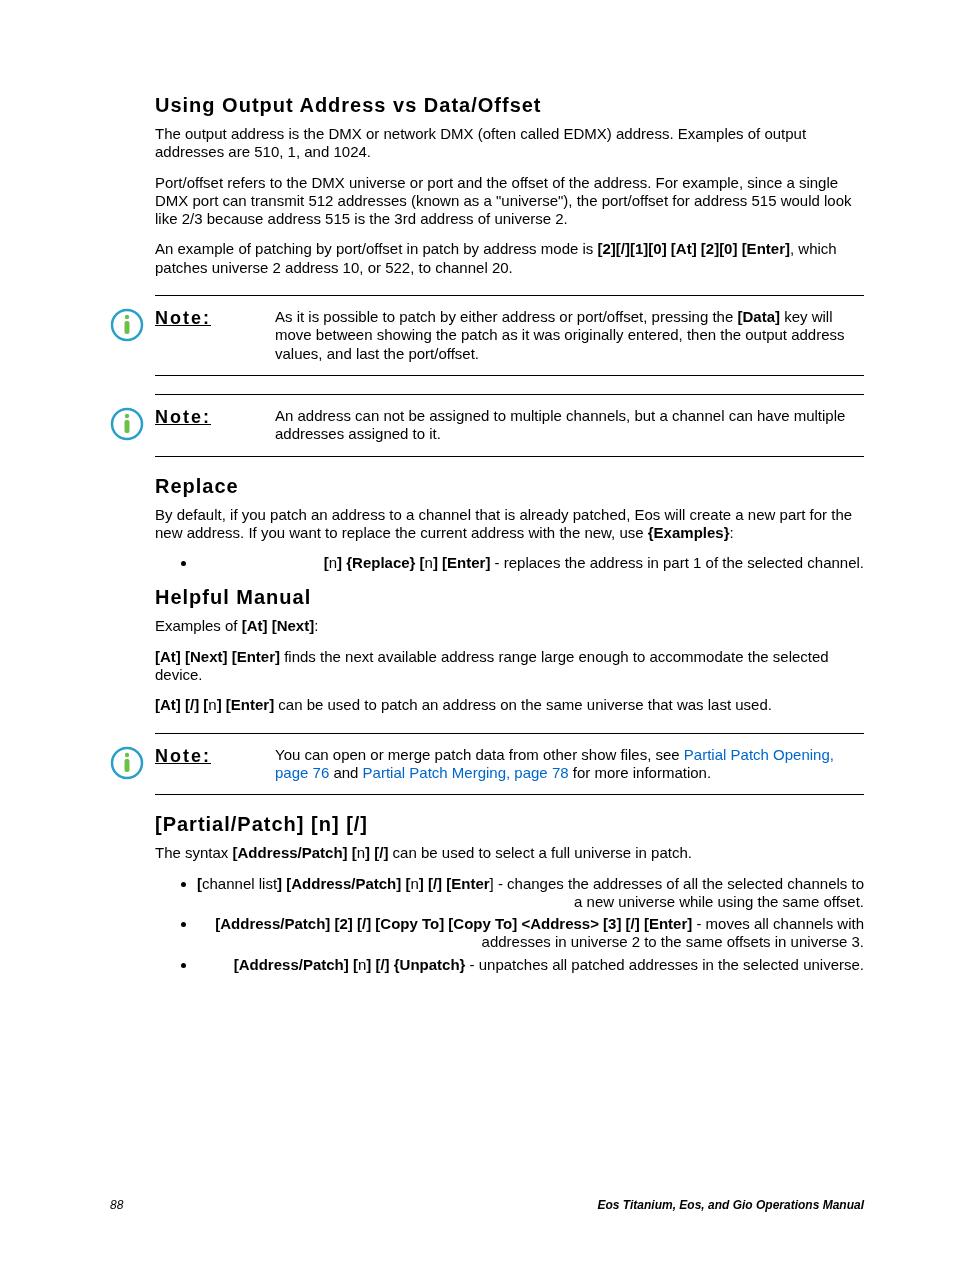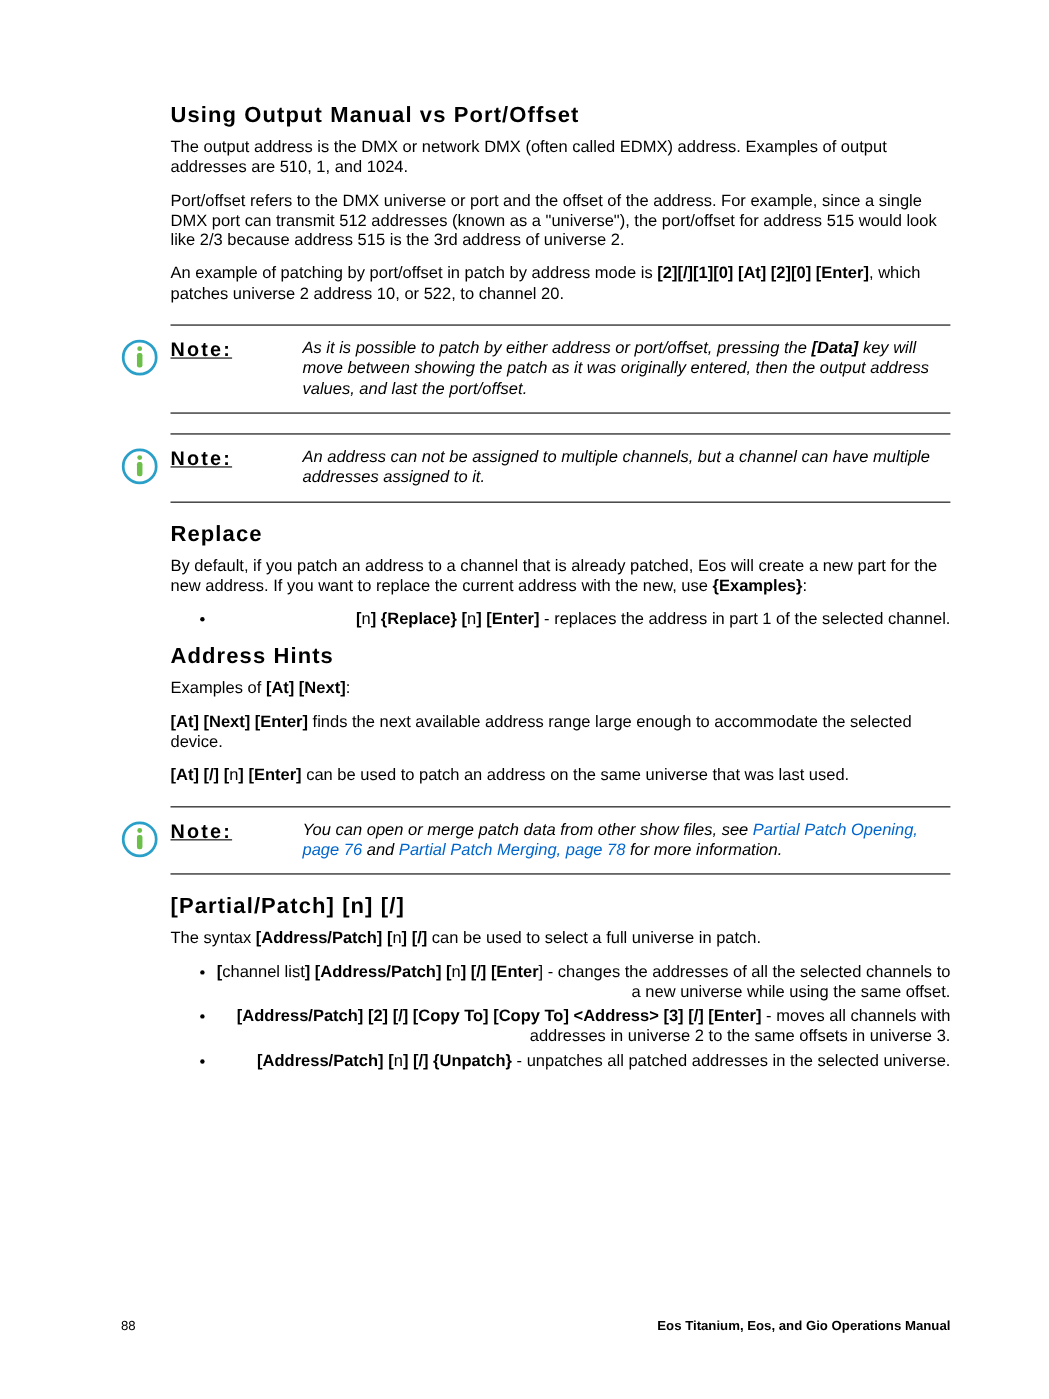--- a/index.html
+++ b/index.html
@@ -66,47 +66,47 @@
     width: 120px;
     flex: 0 0 120px;
     font-size: 18px;
     font-weight: bold;
     letter-spacing: 2px;
     text-decoration: underline;
     padding-top: 0;
   }
   .note-body {
     flex: 1;
-    font-style: italic;
     line-height: 1.22;
   }
   .link {
     color: #0066cc;
   }
   .footer {
     position: absolute;
     bottom: 60px;
     left: 110px;
     right: 90px;
     display: flex;
     justify-content: space-between;
     font-size: 12px;
+    font-style: italic;
   }
   .footer .right {
     font-weight: bold;
   }
   b { font-weight: bold; }
 </style>
 </head>
 <body>
 
 <div class="page">
   <div class="content-col">
 
-    <h2>Using Output Manual vs Port/Offset</h2>
+    <h2>Using Output Address vs Data/Offset</h2>
     <p>The output address is the DMX or network DMX (often called EDMX) address. Examples of output addresses are 510, 1, and 1024.</p>
     <p>Port/offset refers to the DMX universe or port and the offset of the address. For example, since a single DMX port can transmit 512 addresses (known as a "universe"), the port/offset for address 515 would look like 2/3 because address 515 is the 3rd address of universe 2.</p>
     <p>
       <span>An example of patching by port/offset in patch by address mode is </span><b>[2][/][1][0] [At] [2][0] [Enter]</b><span>, which patches universe 2 address 10, or 522, to channel 20.</span>
     </p>
 
     <div class="note-block">
       <div class="note-rule-top"></div>
       <div class="note-row">
         <div class="note-icon-wrap">
@@ -143,21 +143,21 @@
     <h2>Replace</h2>
     <p>
       <span>By default, if you patch an address to a channel that is already patched, Eos will create a new part for the new address. If you want to replace the current address with the new, use </span><b>{Examples}</b><span>:</span>
     </p>
     <ul>
       <li>
         <b>[</b><span>n</span><b>] {Replace} [</b><span>n</span><b>] [Enter]</b><span> - replaces the address in part 1 of the selected channel.</span>
       </li>
     </ul>
 
-    <h2>Address Hints</h2>
+    <h2>Helpful Manual</h2>
     <p>
       <span>Examples of </span><b>[At] [Next]</b><span>:</span>
     </p>
     <p>
       <b>[At] [Next] [Enter]</b><span> finds the next available address range large enough to accommodate the selected device.</span>
     </p>
     <p>
       <b>[At] [/] [</b><span>n</span><b>] [Enter]</b><span> can be used to patch an address on the same universe that was last used.</span>
     </p>
 

